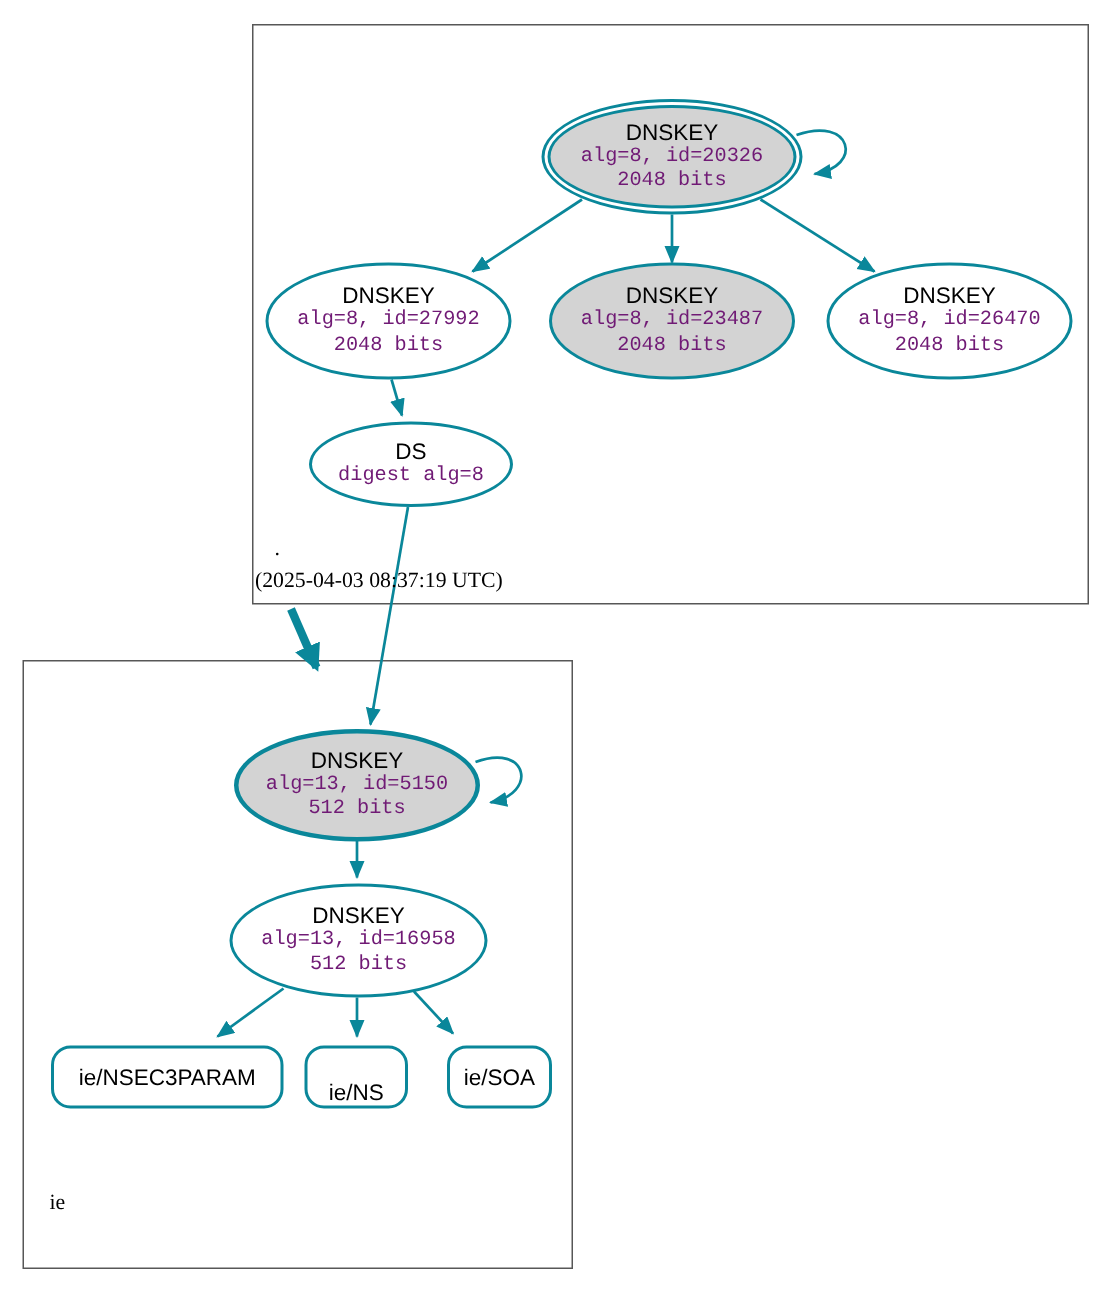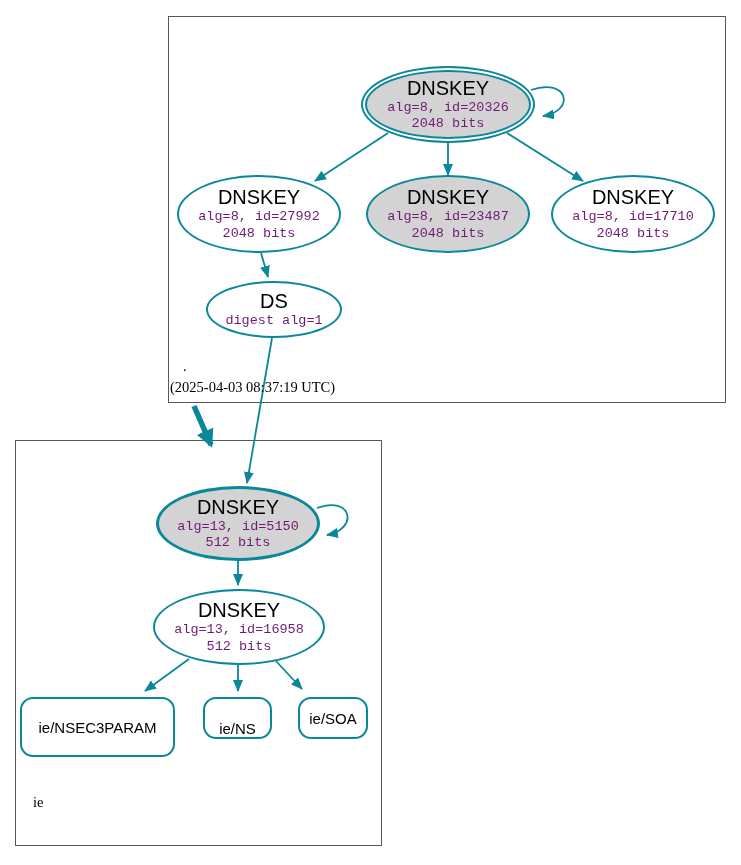--- a/index.html
+++ b/index.html
@@ -19,21 +19,21 @@
     text-align:center; background:#ffffff; cursor:pointer;
   }
   .node.gray { background:#d3d3d3; }
   .node.thick { border-width:3px; }
   .node.double { background:#ffffff; }
   .node .inner-ring {
     position:absolute; inset:2px; border:2px solid #0a879a; border-radius:50%;
     background:#d3d3d3; z-index:-1;
   }
   .node .title {
-    font-family:"Liberation Sans", sans-serif; font-size:20px; color:#000000; line-height:1.15;
+    font-family:"Liberation Sans", sans-serif; font-size:15px; color:#000000; line-height:1.15;
   }
   .node .detail {
     font-family:Liberation Mono, monospace; font-size:13.5px; color:#701a75; line-height:1.2;
   }
   .rrset {
     position:absolute; box-sizing:border-box; z-index:2;
     border:2px solid #0a879a; border-radius:13px; background:#ffffff;
     display:flex; align-items:center; justify-content:center;
     font-family:"Liberation Sans", sans-serif; font-size:15px; color:#000000; cursor:pointer;
   }
@@ -89,45 +89,45 @@
   </div>
 
   <div class="node gray" style="left:366px; top:175px; width:164px; height:78px;">
     <span class="title">DNSKEY</span>
     <span class="detail">alg=8, id=23487</span>
     <span class="detail">2048 bits</span>
   </div>
 
   <div class="node" style="left:551px; top:175px; width:164px; height:78px;">
     <span class="title">DNSKEY</span>
-    <span class="detail">alg=8, id=17710</span>
+    <span class="detail">alg=8, id=26470</span>
     <span class="detail">2048 bits</span>
   </div>
 
   <div class="node" style="left:206px; top:281px; width:136px; height:57px;">
     <span class="title">DS</span>
-    <span class="detail">digest alg=1</span>
+    <span class="detail">digest alg=8</span>
   </div>
 
   <div class="zone-label" style="left:183px; top:358px;">.</div>
   <div class="zone-label" style="left:170px; top:379px;">(2025-04-03 08:37:19 UTC)</div>
 
   <div class="node gray thick" style="left:156px; top:486px; width:164px; height:75px;">
     <span class="title">DNSKEY</span>
     <span class="detail">alg=13, id=5150</span>
     <span class="detail">512 bits</span>
   </div>
 
   <div class="node" style="left:153px; top:589px; width:172px; height:76px;">
     <span class="title">DNSKEY</span>
     <span class="detail">alg=13, id=16958</span>
     <span class="detail">512 bits</span>
   </div>
 
-  <div class="rrset" style="left:20px; top:697px; width:155px; height:60px;">
+  <div class="rrset" style="left:34px; top:697px; width:155px; height:42px;">
     <span>ie/NSEC3PARAM</span>
   </div>
   <div class="rrset" style="left:203px; top:697px; width:69px; height:42px;align-items:flex-end;">
     <span>ie/NS</span>
   </div>
   <div class="rrset" style="left:298px; top:697px; width:70px; height:42px;text-align:right;">
     <span>ie/SOA</span>
   </div>
 
   <div class="zone-label" style="left:33px; top:794px;">ie</div>

